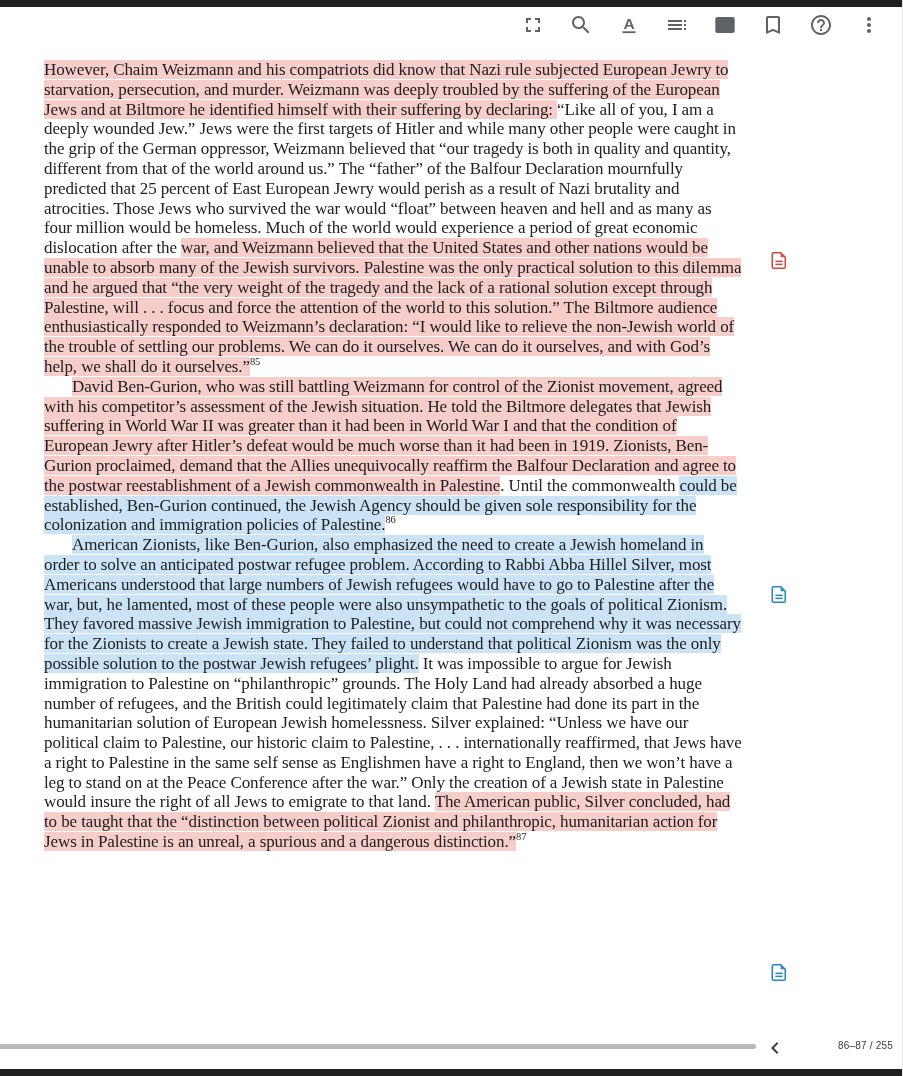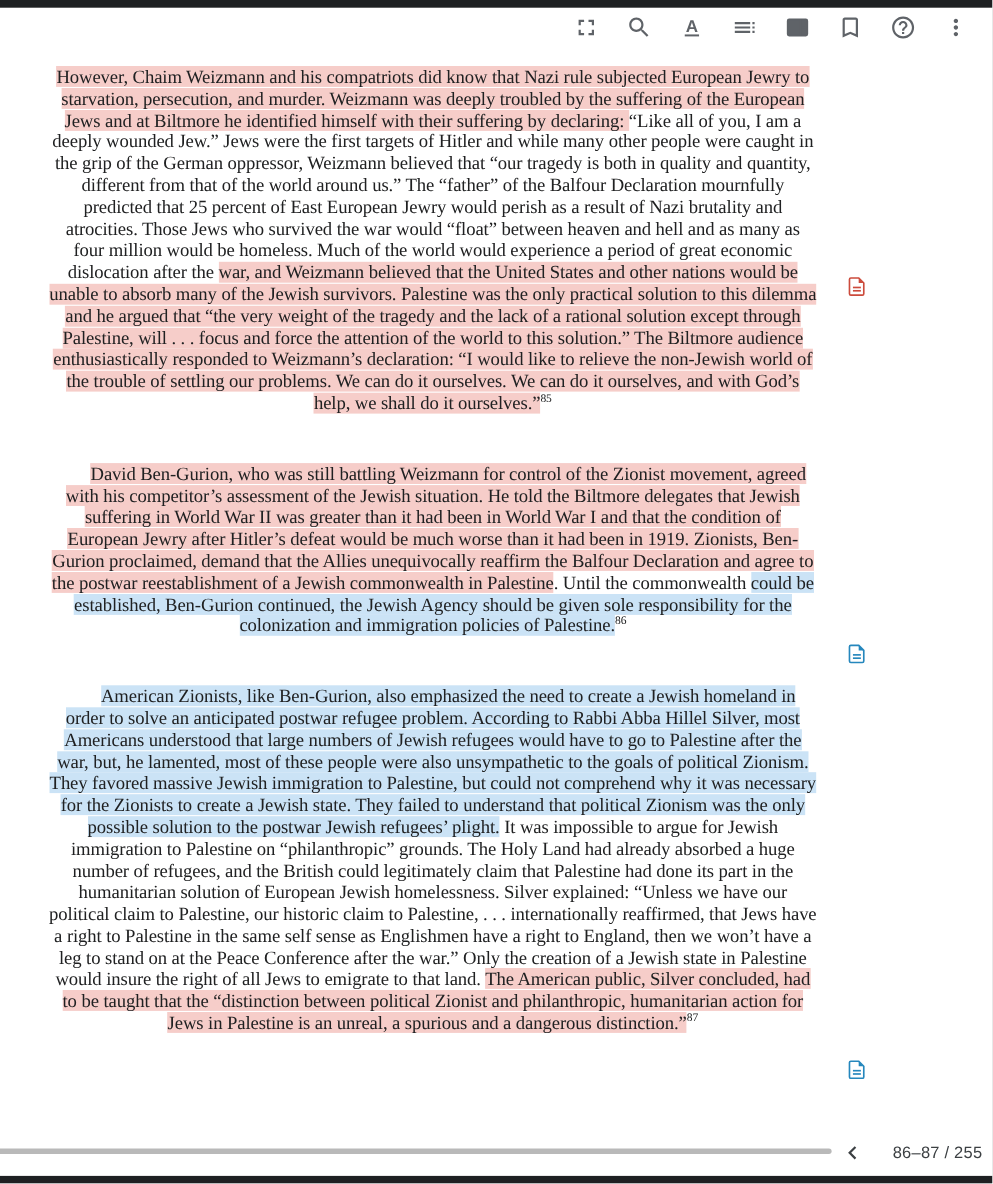--- a/index.html
+++ b/index.html
@@ -13,37 +13,37 @@
   .bar-bottom { bottom:0; height:7px; }
 
   .toolbar { position:absolute; top:9px; right:21px; height:34px;
              display:flex; align-items:center; gap:24px; }
   .tb-btn { width:24px; height:24px; border:none; background:none; padding:0;
             color:#5f6368; cursor:pointer; display:flex; align-items:center; justify-content:center; }
   .tb-btn svg { width:24px; height:24px; fill:currentColor; }
 
   .text-col { position:absolute; left:44px; top:60px; width:699px;
               font-family:"Liberation Serif", serif; font-size:17px;
-              line-height:19.8px; color:#202122; letter-spacing:-0.1px;text-align:center; }
+              line-height:19.8px; color:#202122; letter-spacing:-0.1px; }
   p.para { margin:0; }
-  p.para.indent { text-indent:28px;margin-top:44px; }
+  p.para.indent { text-indent:28px; }
   sup.fn { font-size:10.5px; line-height:0; vertical-align:super; }
   span.hl-pink { background:#f6cdc9; }
   span.hl-blue { background:#cbe3f6; }
 
   .note { position:absolute; left:768px; width:22px; height:22px; border:none;
           background:none; padding:0; cursor:pointer; }
   .note svg { width:20px; height:20px; }
 
   .progress { position:absolute; left:0; top:1044px; width:756px; height:5px;
               background:#b9b9b9; border-radius:0 3px 3px 0; cursor:pointer; }
   .prev-btn { position:absolute; left:763px; top:1036px; width:24px; height:24px;
               border:none; background:none; padding:0; color:#3c4043; cursor:pointer; }
   .prev-btn svg { width:24px; height:24px; fill:currentColor; }
-  .page-indicator { position:absolute; top:1040px; right:9px; font-size:15px;
+  .page-indicator { position:absolute; top:1040px; right:9px; font-size:10px;
                     color:#3c4043; letter-spacing:0.2px; }
 </style>
 </head>
 <body>
 
 <div class="app">
 
   <div class="bar-black bar-top"></div>
 
   <div class="toolbar">

